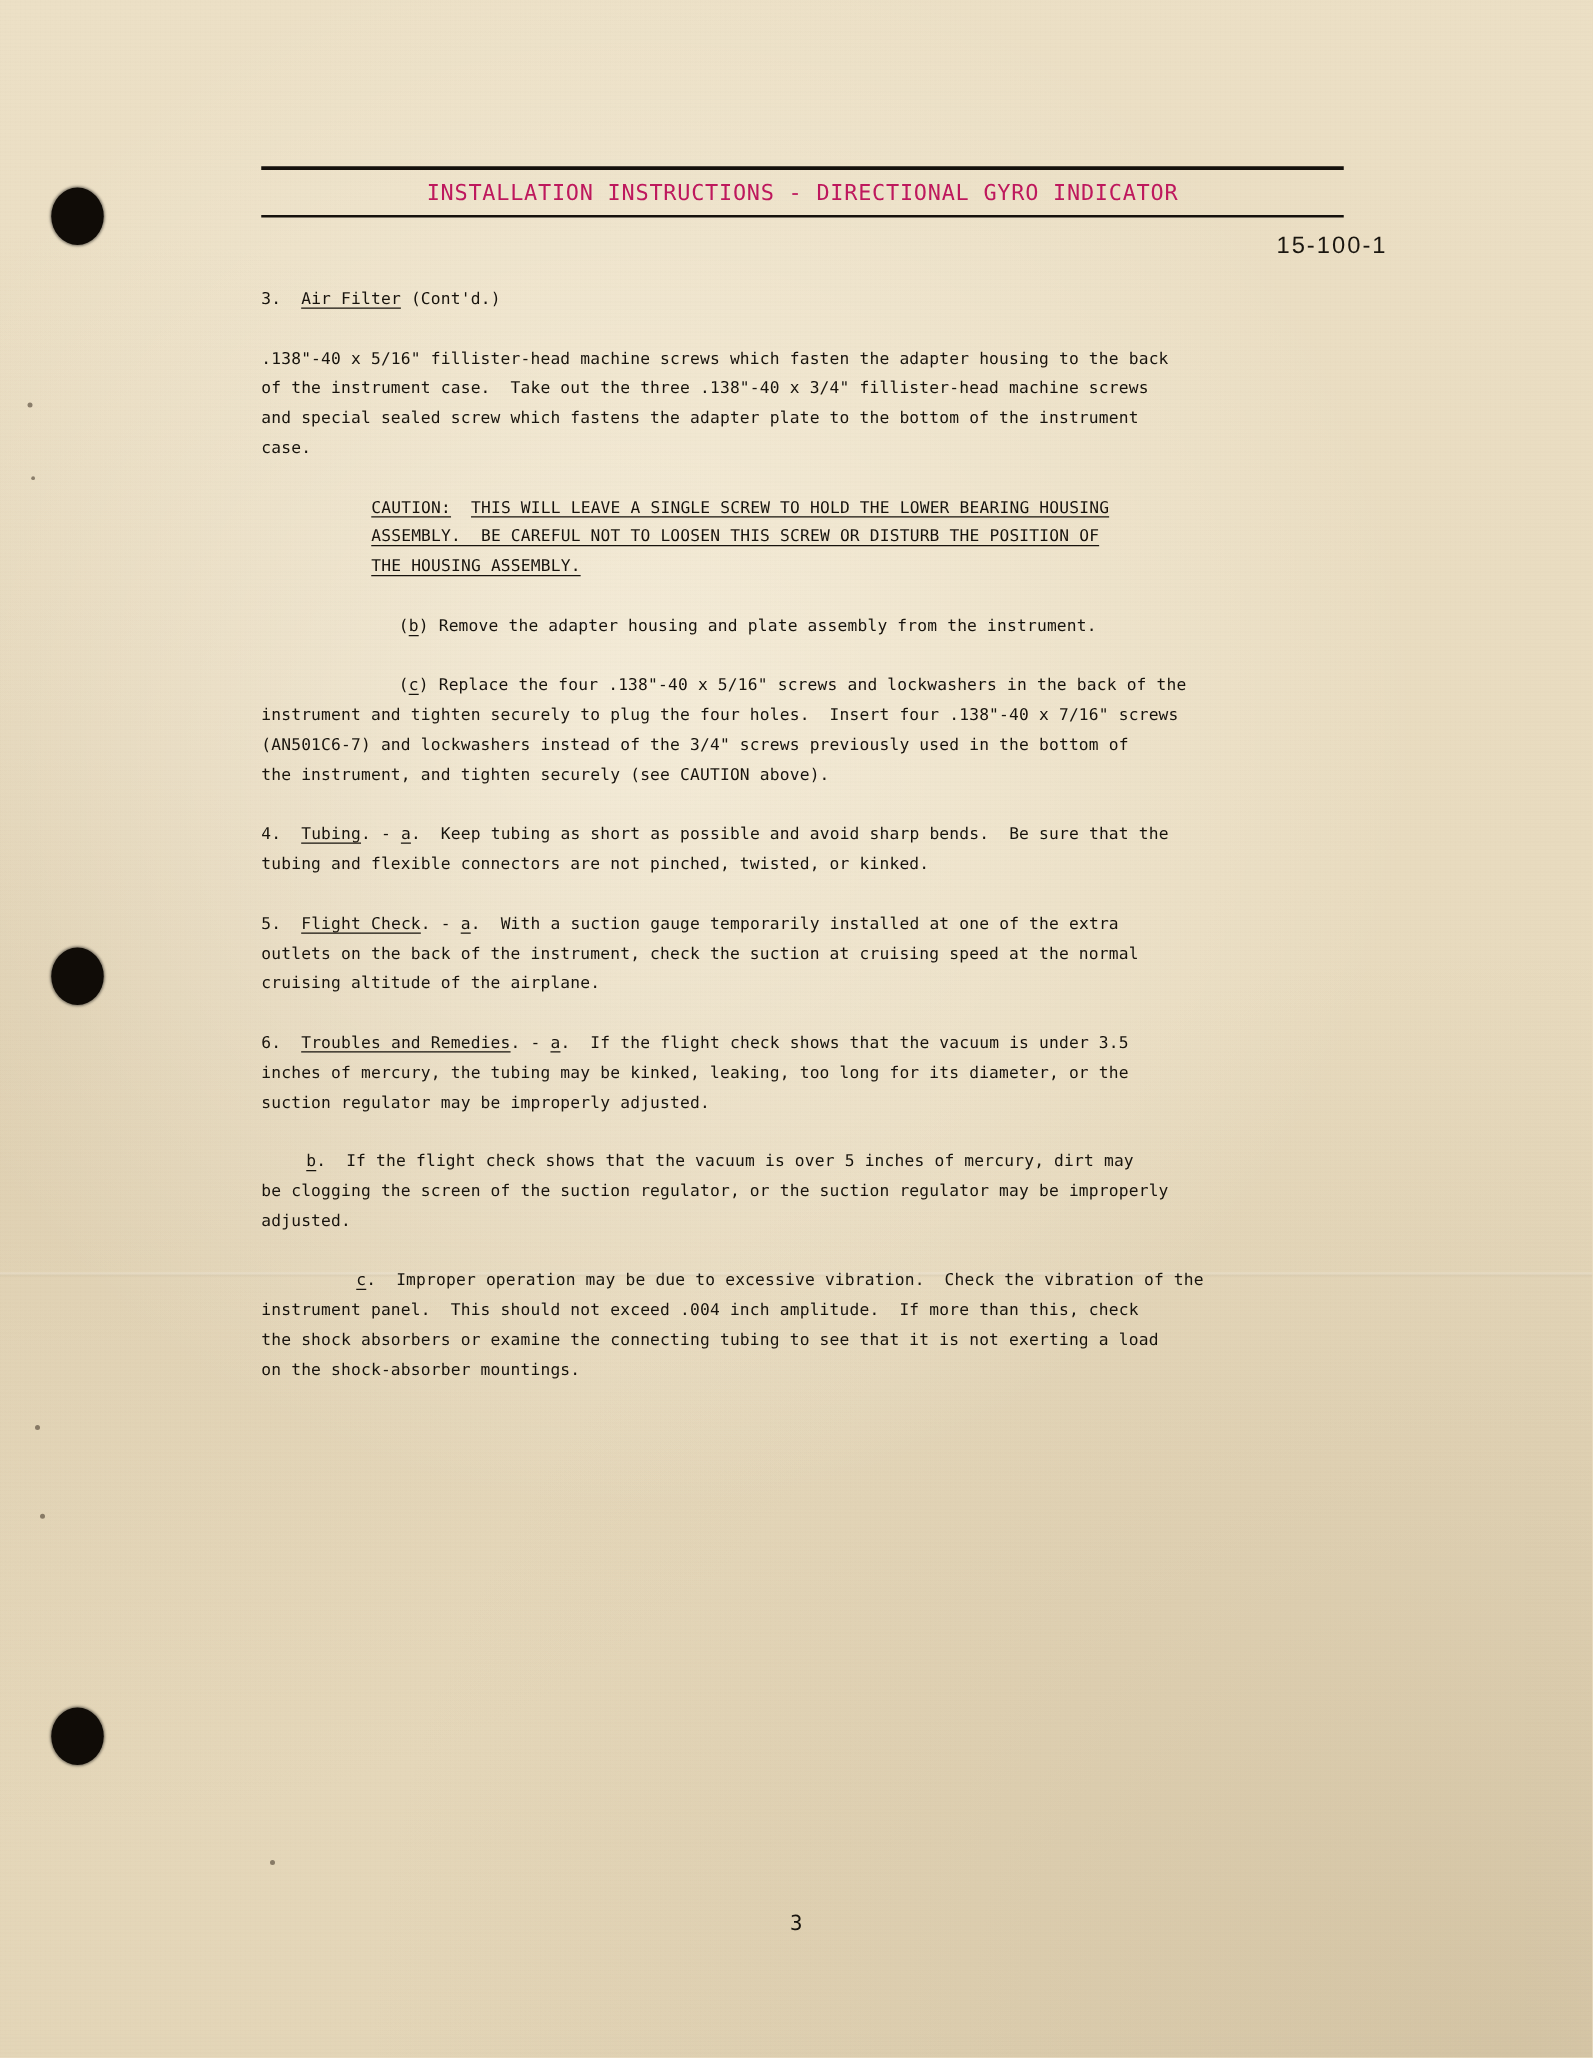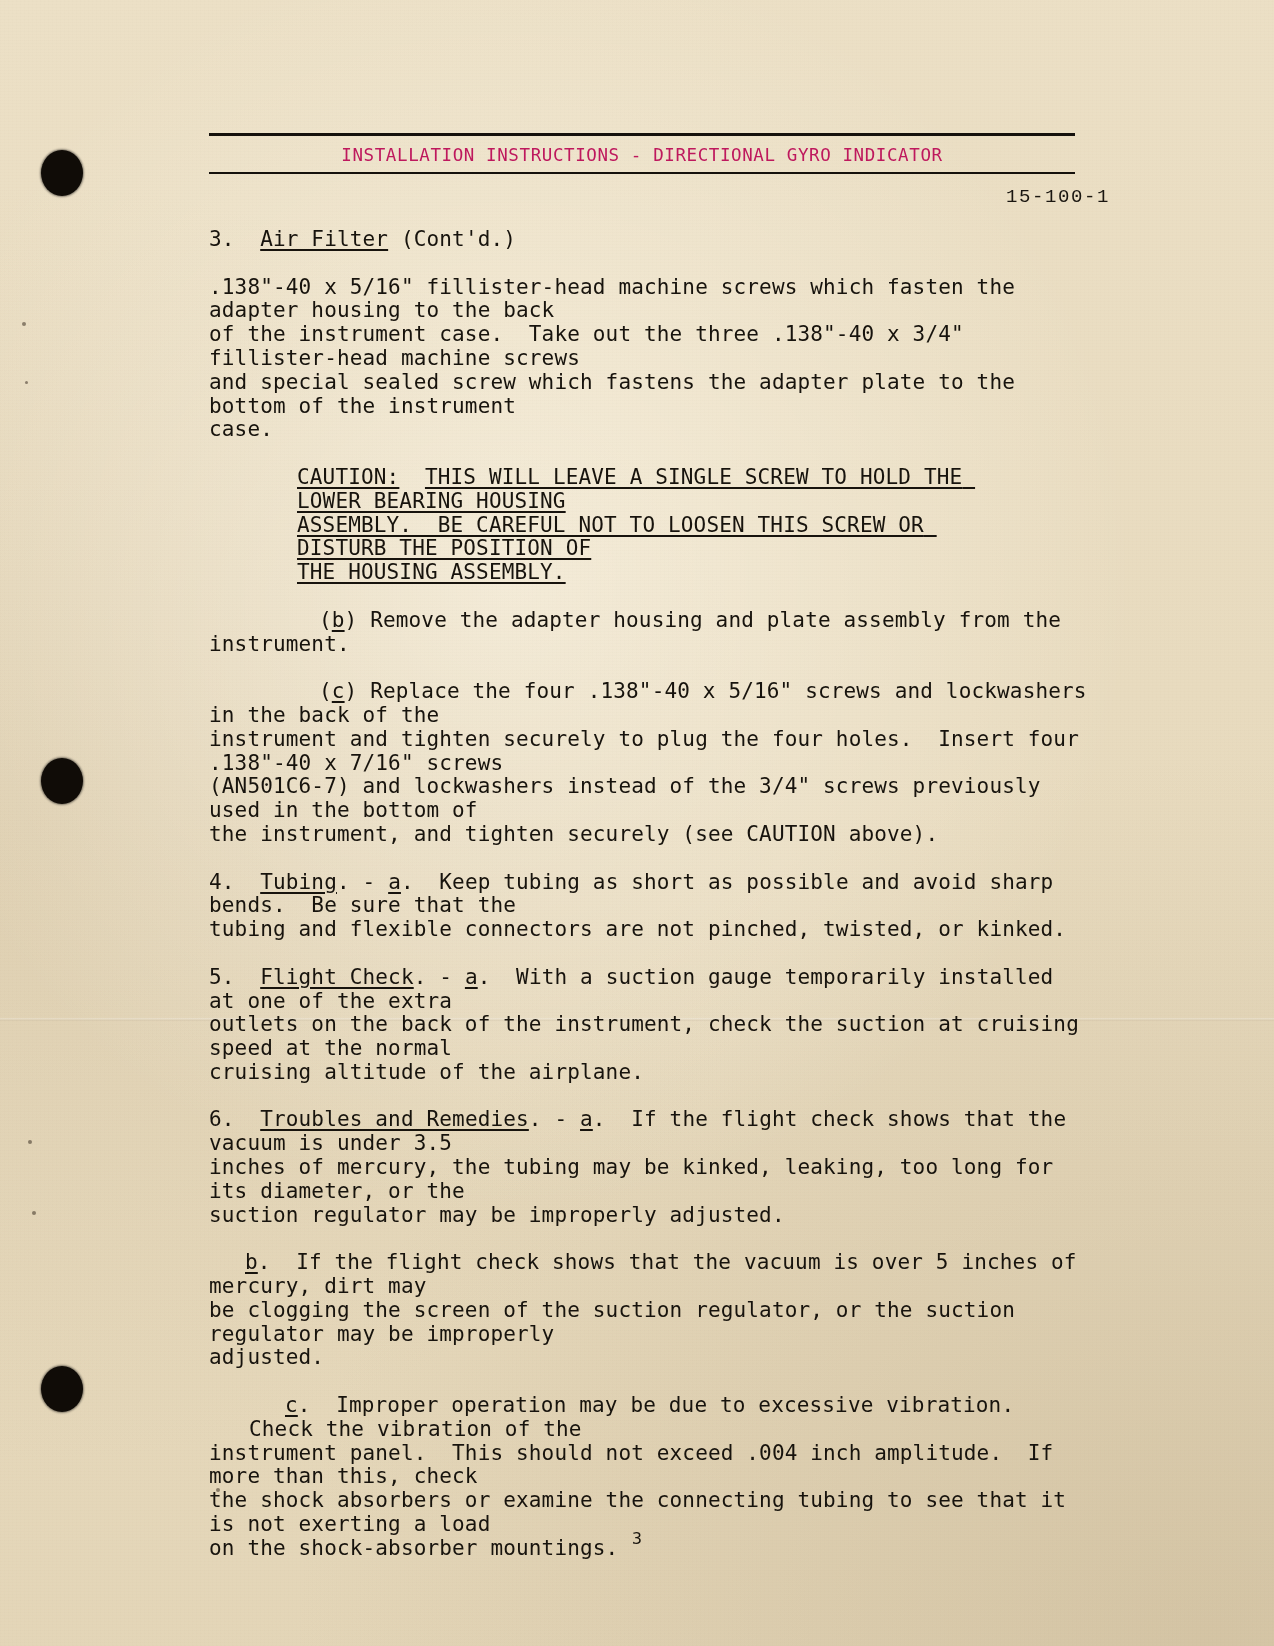--- a/index.html
+++ b/index.html
@@ -77,33 +77,33 @@
     letter-spacing: 0.6px;
     color: #be185d;
     padding: 9px 0 7px 0;
     white-space: nowrap;
   }
 
   .docnum {
     position: absolute;
     right: 164px;
     top: 186px;
-    font-family: Liberation Mono, monospace;
+    font-family: Liberation Sans, sans-serif;
     font-size: 19px;
     letter-spacing: 1.6px;
     color: #1a1610;
   }
 
   .body {
     position: absolute;
     left: 209px;
     top: 228px;
     width: 880px;
     color: #17130d;
-    font-size: 21px;
+    font-size: 13px;
     line-height: 23.8px;
     letter-spacing: 0.15px;
   }
 
   p {
     margin: 0;
     white-space: pre-wrap;
   }
   .blank { height: 23.8px; }
 

